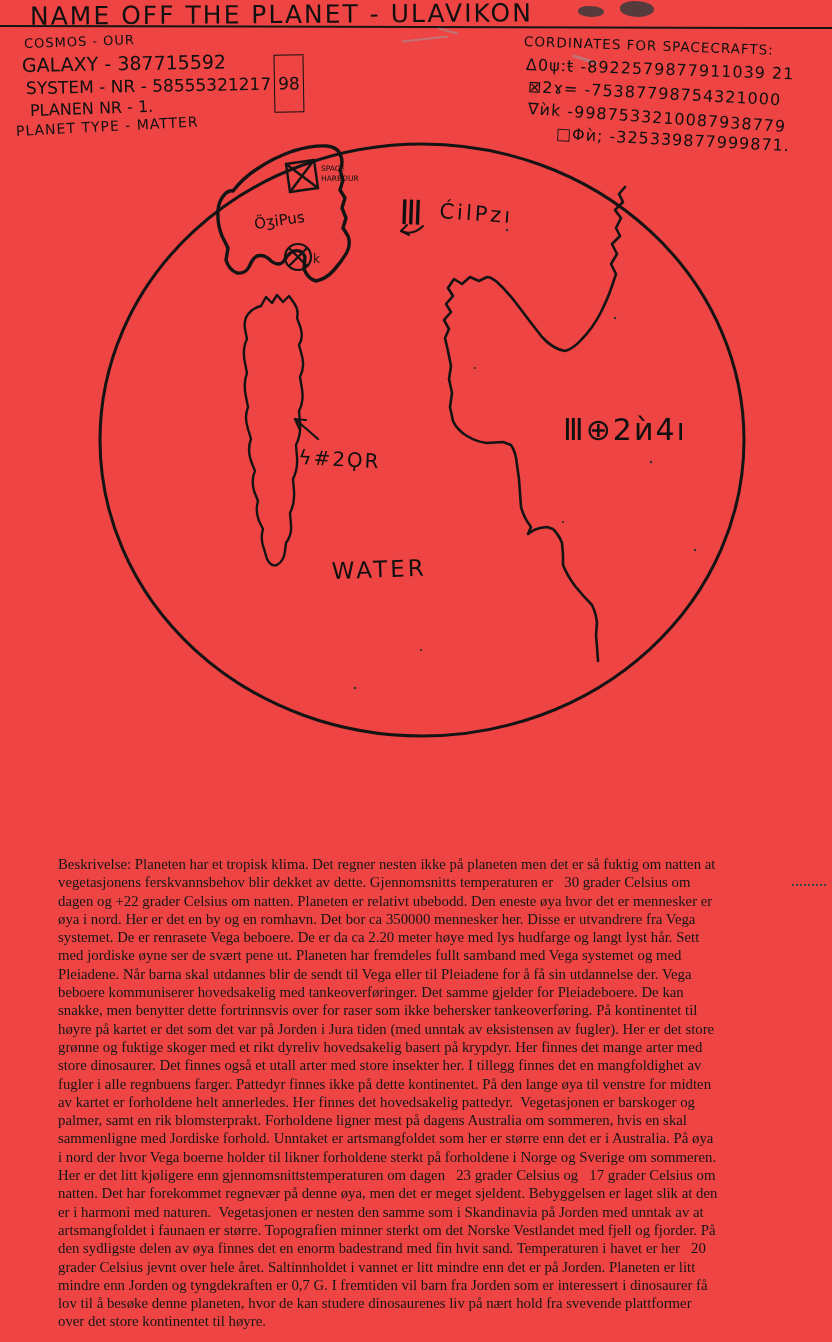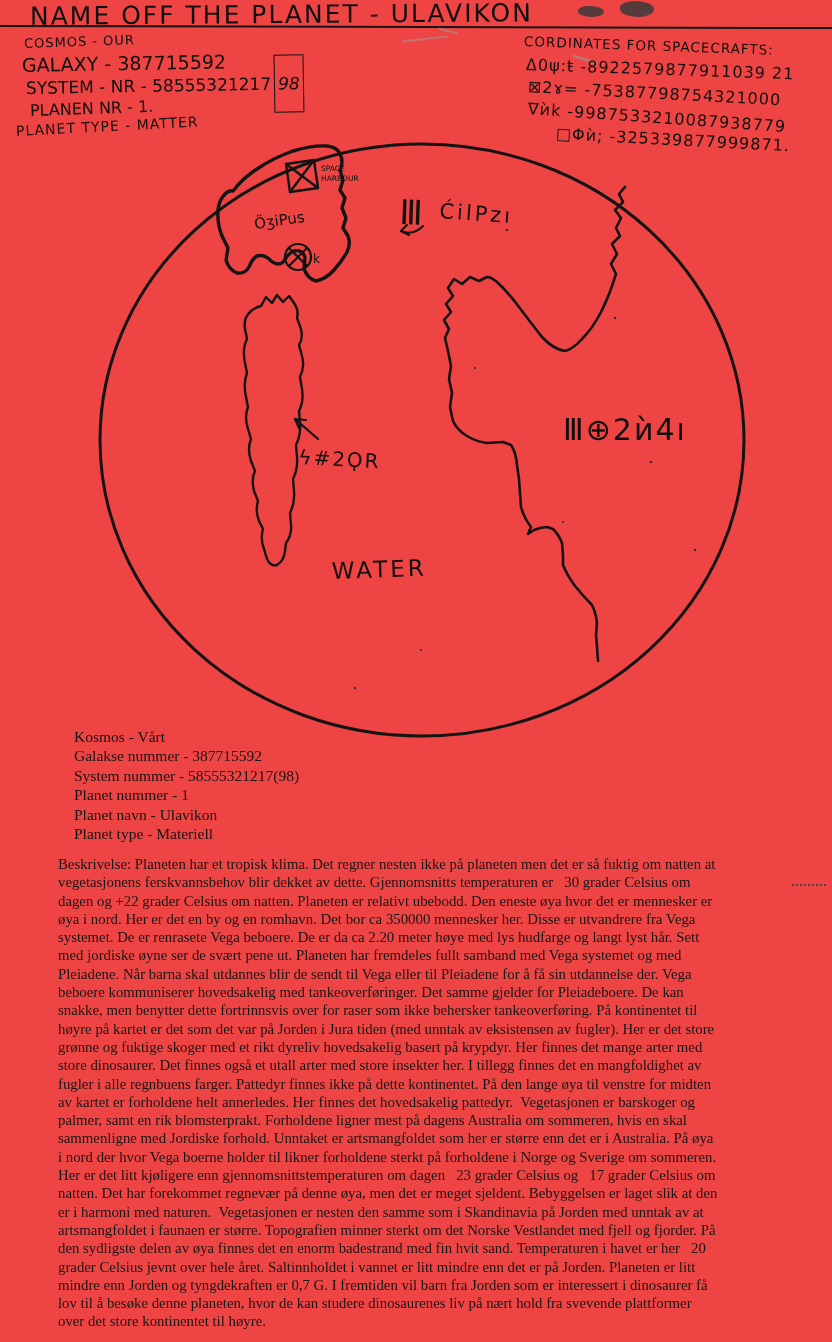--- a/index.html
+++ b/index.html
@@ -4,21 +4,21 @@
 <style>
   html,body{margin:0;padding:0;background:#e8e8e8;}
   #page{position:relative;width:832px;height:1342px;background:#ef4444;overflow:hidden;
         font-family:"Liberation Serif",serif;color:#111;}
   .abs{position:absolute;}
   .hw{font-family:"DejaVu Sans",sans-serif;color:#101010;white-space:nowrap;}
   .typed{font-family:"Liberation Serif",serif;color:#141414;}
   #title{left:30px;top:0px;font-size:25px;letter-spacing:2px;transform:rotate(-.4deg);font-weight:500;}
   #title-rule{left:0;top:26px;width:832px;height:2px;background:#151515;transform:rotate(.15deg);}
   .reg-line{transform-origin:left center;}
-  .boxed{border:1.6px solid #111;padding:18px 3px;margin-left:3px;font-style:italic;}
+  .boxed{border:1.6px solid #111;padding:18px 3px;margin-left:3px;}
   .coord-line{transform-origin:left center;letter-spacing:1px;}
   #info{left:74px;top:727px;font-size:15.5px;line-height:19.4px;}
   #description{left:58px;top:855px;width:778px;font-size:14.8px;line-height:18.3px;
                white-space:pre-wrap;color:#161616;}
   .smudge{background:#3a3a3a;border-radius:46% 60% 52% 58%;opacity:.85;}
   .pencil{background:#9a9a9a;opacity:.55;}
   svg text{fill:#101010;}
 </style>
 </head>
 <body>
@@ -119,28 +119,20 @@
       <text x="200" y="99" font-size="15" transform="rotate(-8 200 99)">ÖʒiPus</text>
       <text x="258" y="133" font-size="12">k</text>
       <text x="344" y="94" font-size="34" transform="rotate(2 344 94)">Ⅲ</text>
       <text x="384" y="88" font-size="21" letter-spacing="3" transform="rotate(4 384 88)">ĆilPzı</text>
       <text x="243" y="334" font-size="20" letter-spacing="2" transform="rotate(3 243 334)">ϟ#2ϘR</text>
       <text x="508" y="310" font-size="30" letter-spacing="2">Ⅲ⊕2ѝ4ı</text>
       <text x="277" y="449" font-size="23" letter-spacing="3" transform="rotate(-2 277 449)">WATER</text>
     </g>
   </svg>
 
-  <div id="info" class="abs typed">
-    <div>Kosmos - Vårt</div>
-    <div>Galakse nummer - 387715592</div>
-    <div>System nummer - 58555321217(98)</div>
-    <div>Planet nummer - 1</div>
-    <div>Planet navn - Ulavikon</div>
-    <div>Planet type - Materiell</div>
-  </div>
 
   <div class="abs" style="left:792px;top:884px;width:34px;border-top:2px dotted #444;"></div>
 
   <div id="description" class="abs typed">Beskrivelse: Planeten har et tropisk klima. Det regner nesten ikke på planeten men det er så fuktig om natten at
 vegetasjonens ferskvannsbehov blir dekket av dette. Gjennomsnitts temperaturen er   30 grader Celsius om
 dagen og +22 grader Celsius om natten. Planeten er relativt ubebodd. Den eneste øya hvor det er mennesker er
 øya i nord. Her er det en by og en romhavn. Det bor ca 350000 mennesker her. Disse er utvandrere fra Vega
 systemet. De er renrasete Vega beboere. De er da ca 2.20 meter høye med lys hudfarge og langt lyst hår. Sett
 med jordiske øyne ser de svært pene ut. Planeten har fremdeles fullt samband med Vega systemet og med
 Pleiadene. Når barna skal utdannes blir de sendt til Vega eller til Pleiadene for å få sin utdannelse der. Vega

